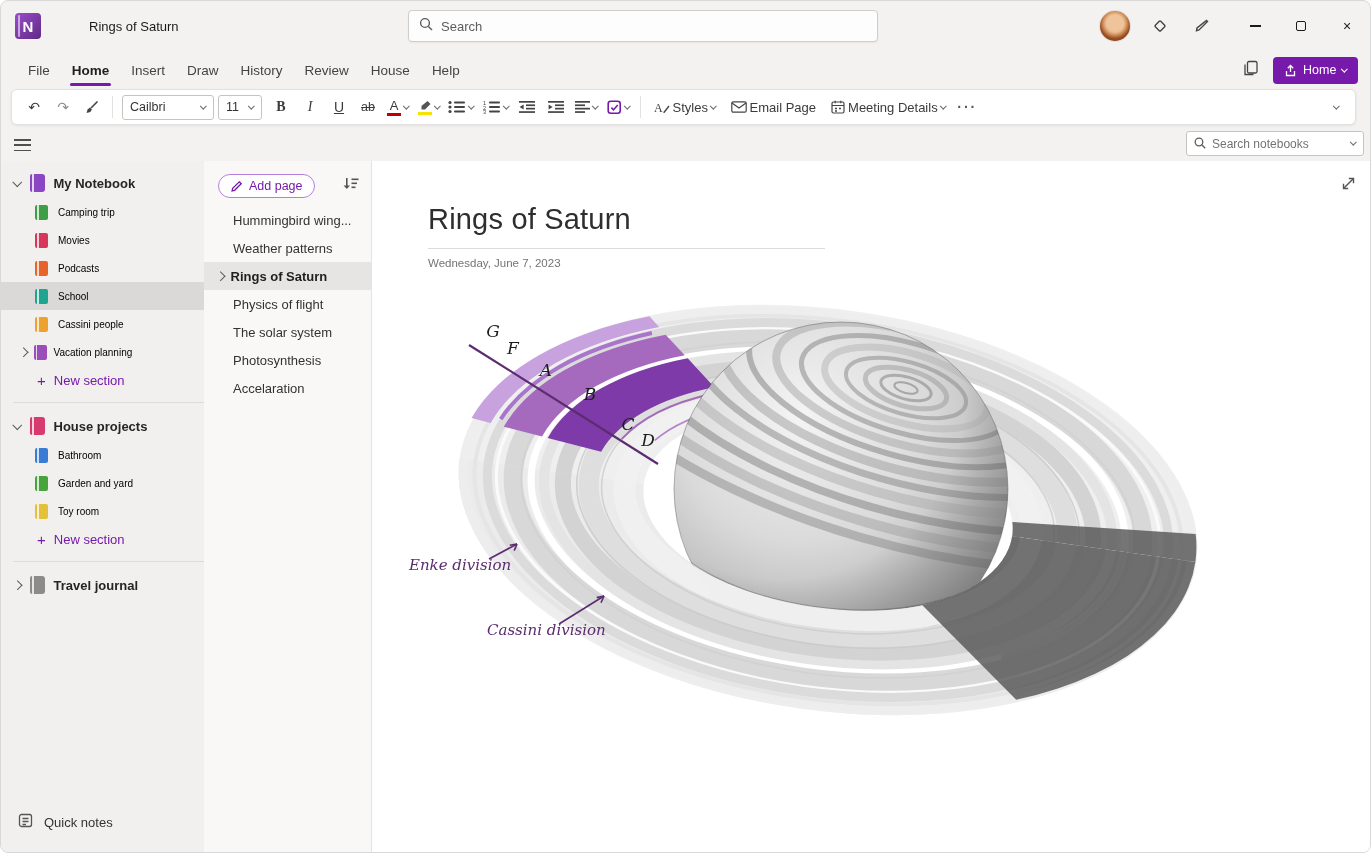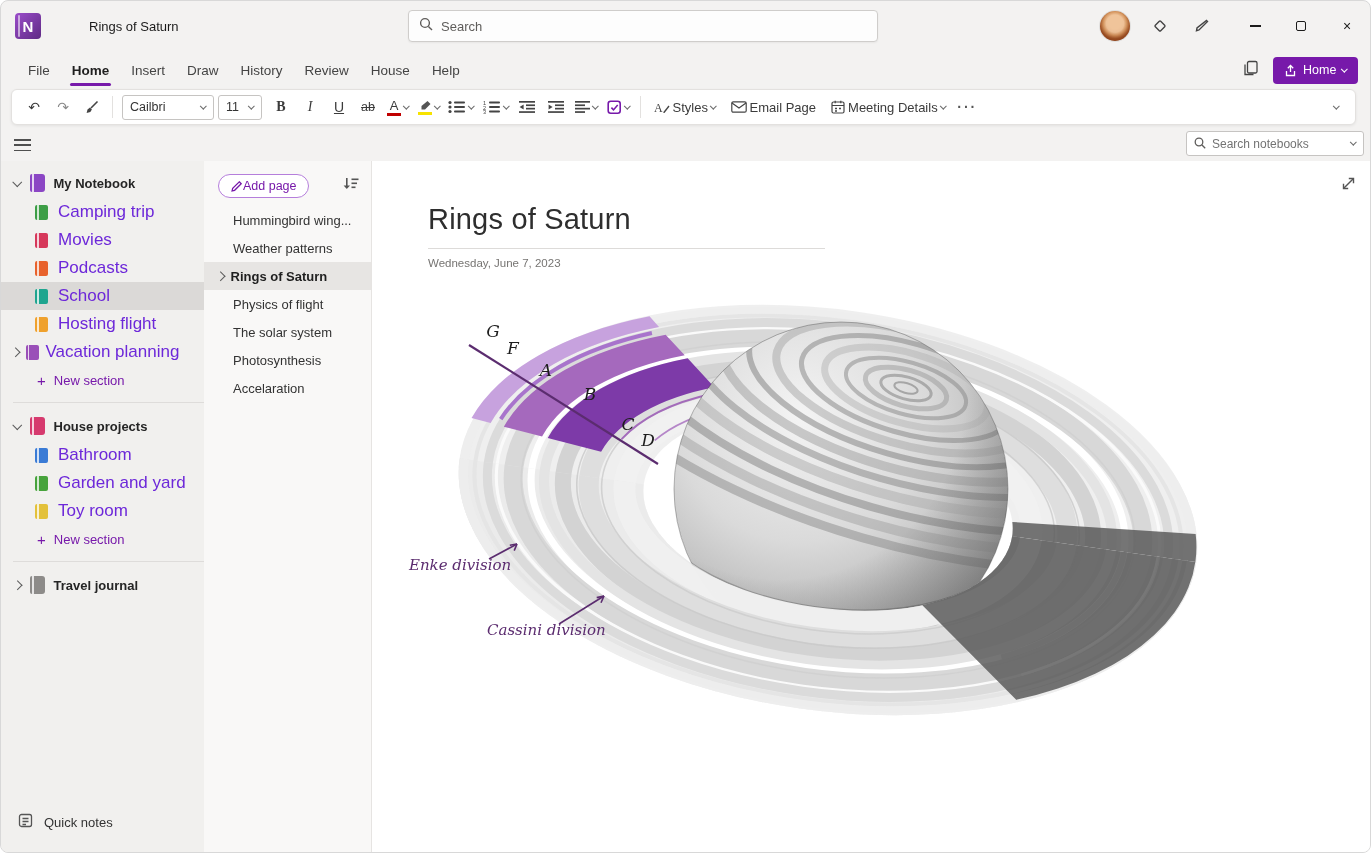--- a/index.html
+++ b/index.html
@@ -84,38 +84,38 @@
               border-right:1px solid #e6e4e2; padding-top:13px; }
   .content { position:absolute; left:371px; top:160px; right:0; bottom:0; background:#ffffff; }
 
   
   .nb-row { height:30px; display:flex; align-items:center; padding-left:13px; gap:9px; }
   .nb-label { font-size:13px; font-weight:bold; color:#252525; }
   .nb-ic { width:15px; height:18px; border-radius:2px 3px 3px 2px; position:relative; flex:0 0 auto; }
   .nb-ic::before { content:""; position:absolute; left:2.5px; top:0; bottom:0; width:1.6px;
                    background:rgba(255,255,255,.78); }
   .sec-row { height:28px; display:flex; align-items:center; padding-left:34px; gap:10px; }
-  .sec-row.haschv { padding-left:11px; gap:7px; }
+  .sec-row.haschv { padding-left:19px; gap:7px; }
   .sec-row.selected { background:#dbd9d7; }
   .sec-ic { width:13px; height:15px; border-radius:2px; position:relative; flex:0 0 auto; }
   .sec-ic::before { content:""; position:absolute; left:2.4px; top:0; bottom:0; width:1.4px;
                     background:rgba(255,255,255,.78); }
-  .sec-label { font-size:17px; color:#6d28d9; }
+  .sec-label { font-size:10px; color:#000000; }
   .ns-row { height:28px; display:flex; align-items:center; padding-left:36px; gap:8px; }
   .ns-row .plus { color:#7719aa; font-size:15px; line-height:1; }
   .ns-row .ns-label { color:#7719aa; font-size:13px; }
   .sb-div { height:1px; background:#dedcda; margin:8px 12px; }
   .quick { position:absolute; left:0; bottom:14px; width:100%; height:32px; display:flex;
            align-items:center; padding-left:17px; gap:11px; }
   .quick .q-label { font-size:13px; color:#333; }
 
   
   .addpage-row { display:flex; align-items:center; padding:0 12px 0 14px; }
   .addpage { height:24px; border:1px solid #b57edb; border-radius:12px; background:#fff;
-             display:flex; align-items:center; padding:0 11px; color:#7719aa; font-size:12.5px; }
+             display:flex; align-items:center; gap:6px; padding:0 11px; color:#7719aa; font-size:12.5px; }
   .sort { margin-left:auto; }
   .pg-row { height:28px; display:flex; align-items:center; padding-left:29px; gap:7px;
             font-size:13px; color:#333; }
   .pg-row.first { margin-top:8px; }
   .pg-row.selected { background:#e7e5e3; font-weight:bold; color:#1f1f1f; padding-left:13px; }
 
   
   .page-title { position:absolute; left:56px; top:42px; font-size:29px; font-weight:normal;
                 color:#2e2e2e; letter-spacing:.2px; }
   .title-rule { position:absolute; left:56px; top:87px; width:397px; height:1px; background:#dddbd9; }
@@ -353,21 +353,21 @@
     <div class="sec-row">
       <span class="sec-ic" style="background: rgb(232, 98, 44);"></span>
       <span class="sec-label">Podcasts</span>
     </div>
     <div class="sec-row selected">
       <span class="sec-ic" style="background: rgb(31, 165, 143);"></span>
       <span class="sec-label">School</span>
     </div>
     <div class="sec-row">
       <span class="sec-ic" style="background: rgb(239, 161, 45);"></span>
-      <span class="sec-label">Hosting flight</span>
+      <span class="sec-label">Cassini people</span>
     </div>
     <div class="sec-row haschv">
       <span class="chv right"></span>
       <span class="sec-ic" style="background: rgb(154, 79, 184);"></span>
       <span class="sec-label">Vacation planning</span>
     </div>
     <div class="ns-row">
       <span class="plus">+</span>
       <span class="ns-label">New section</span>
     </div>

